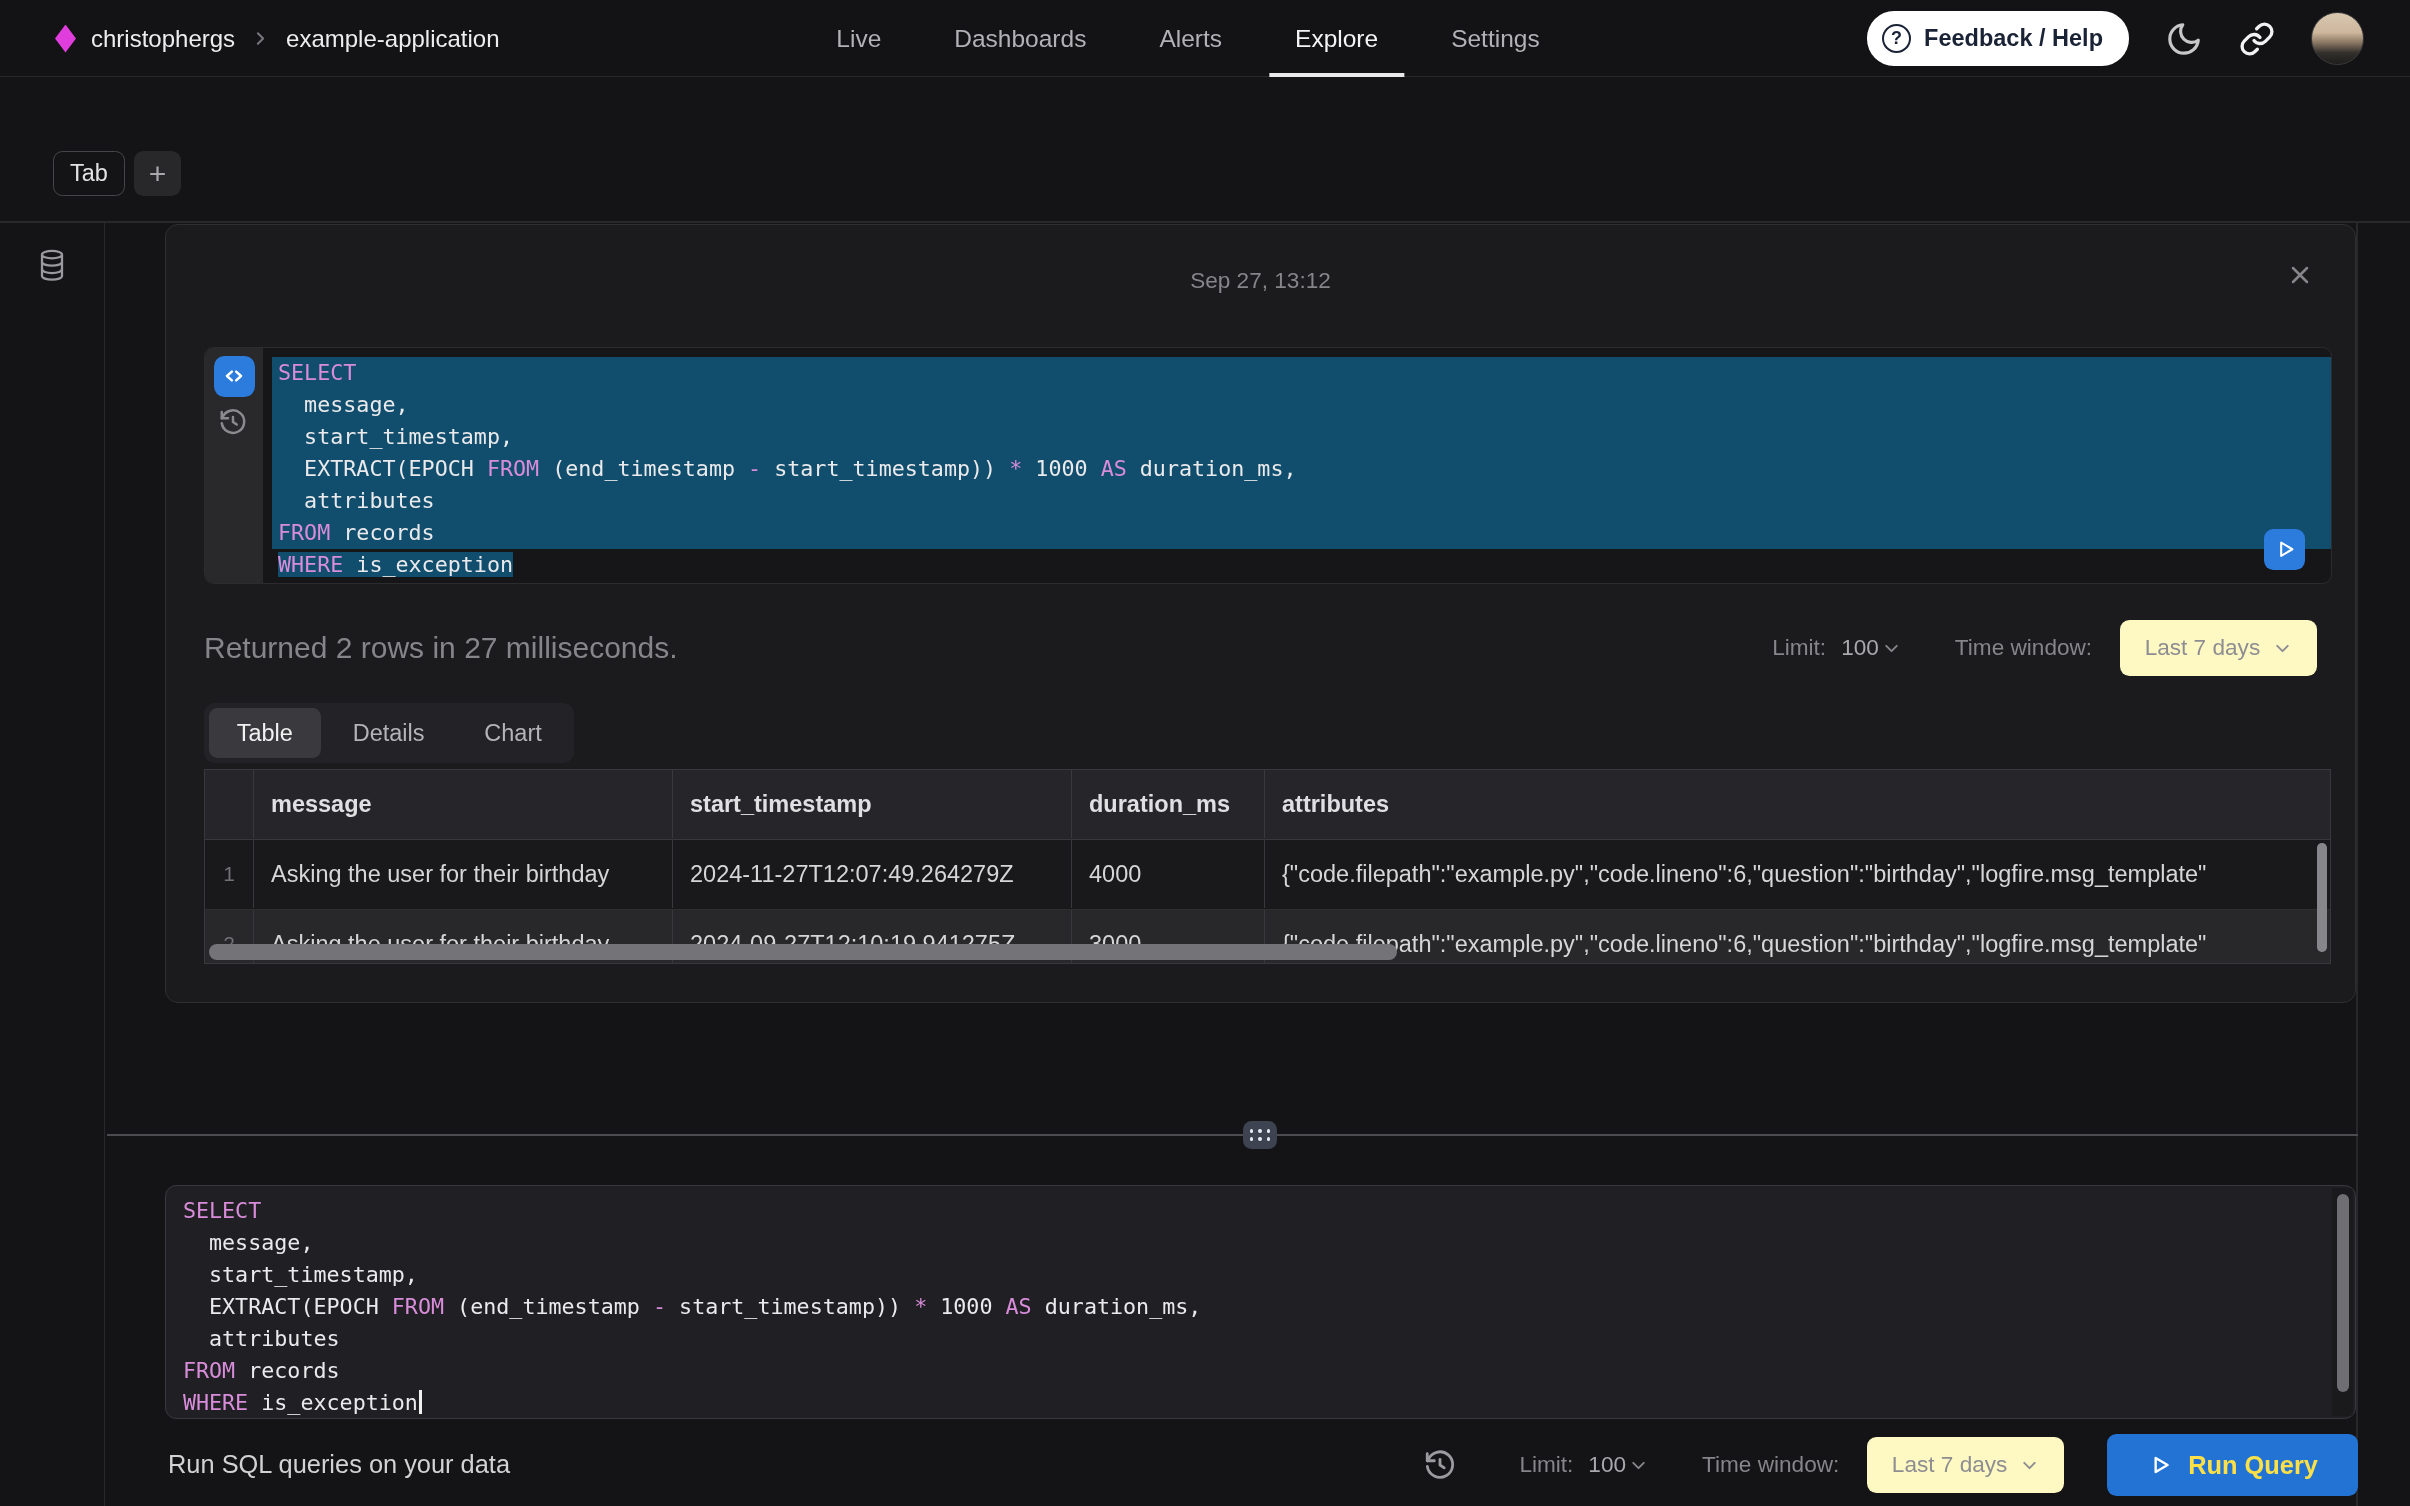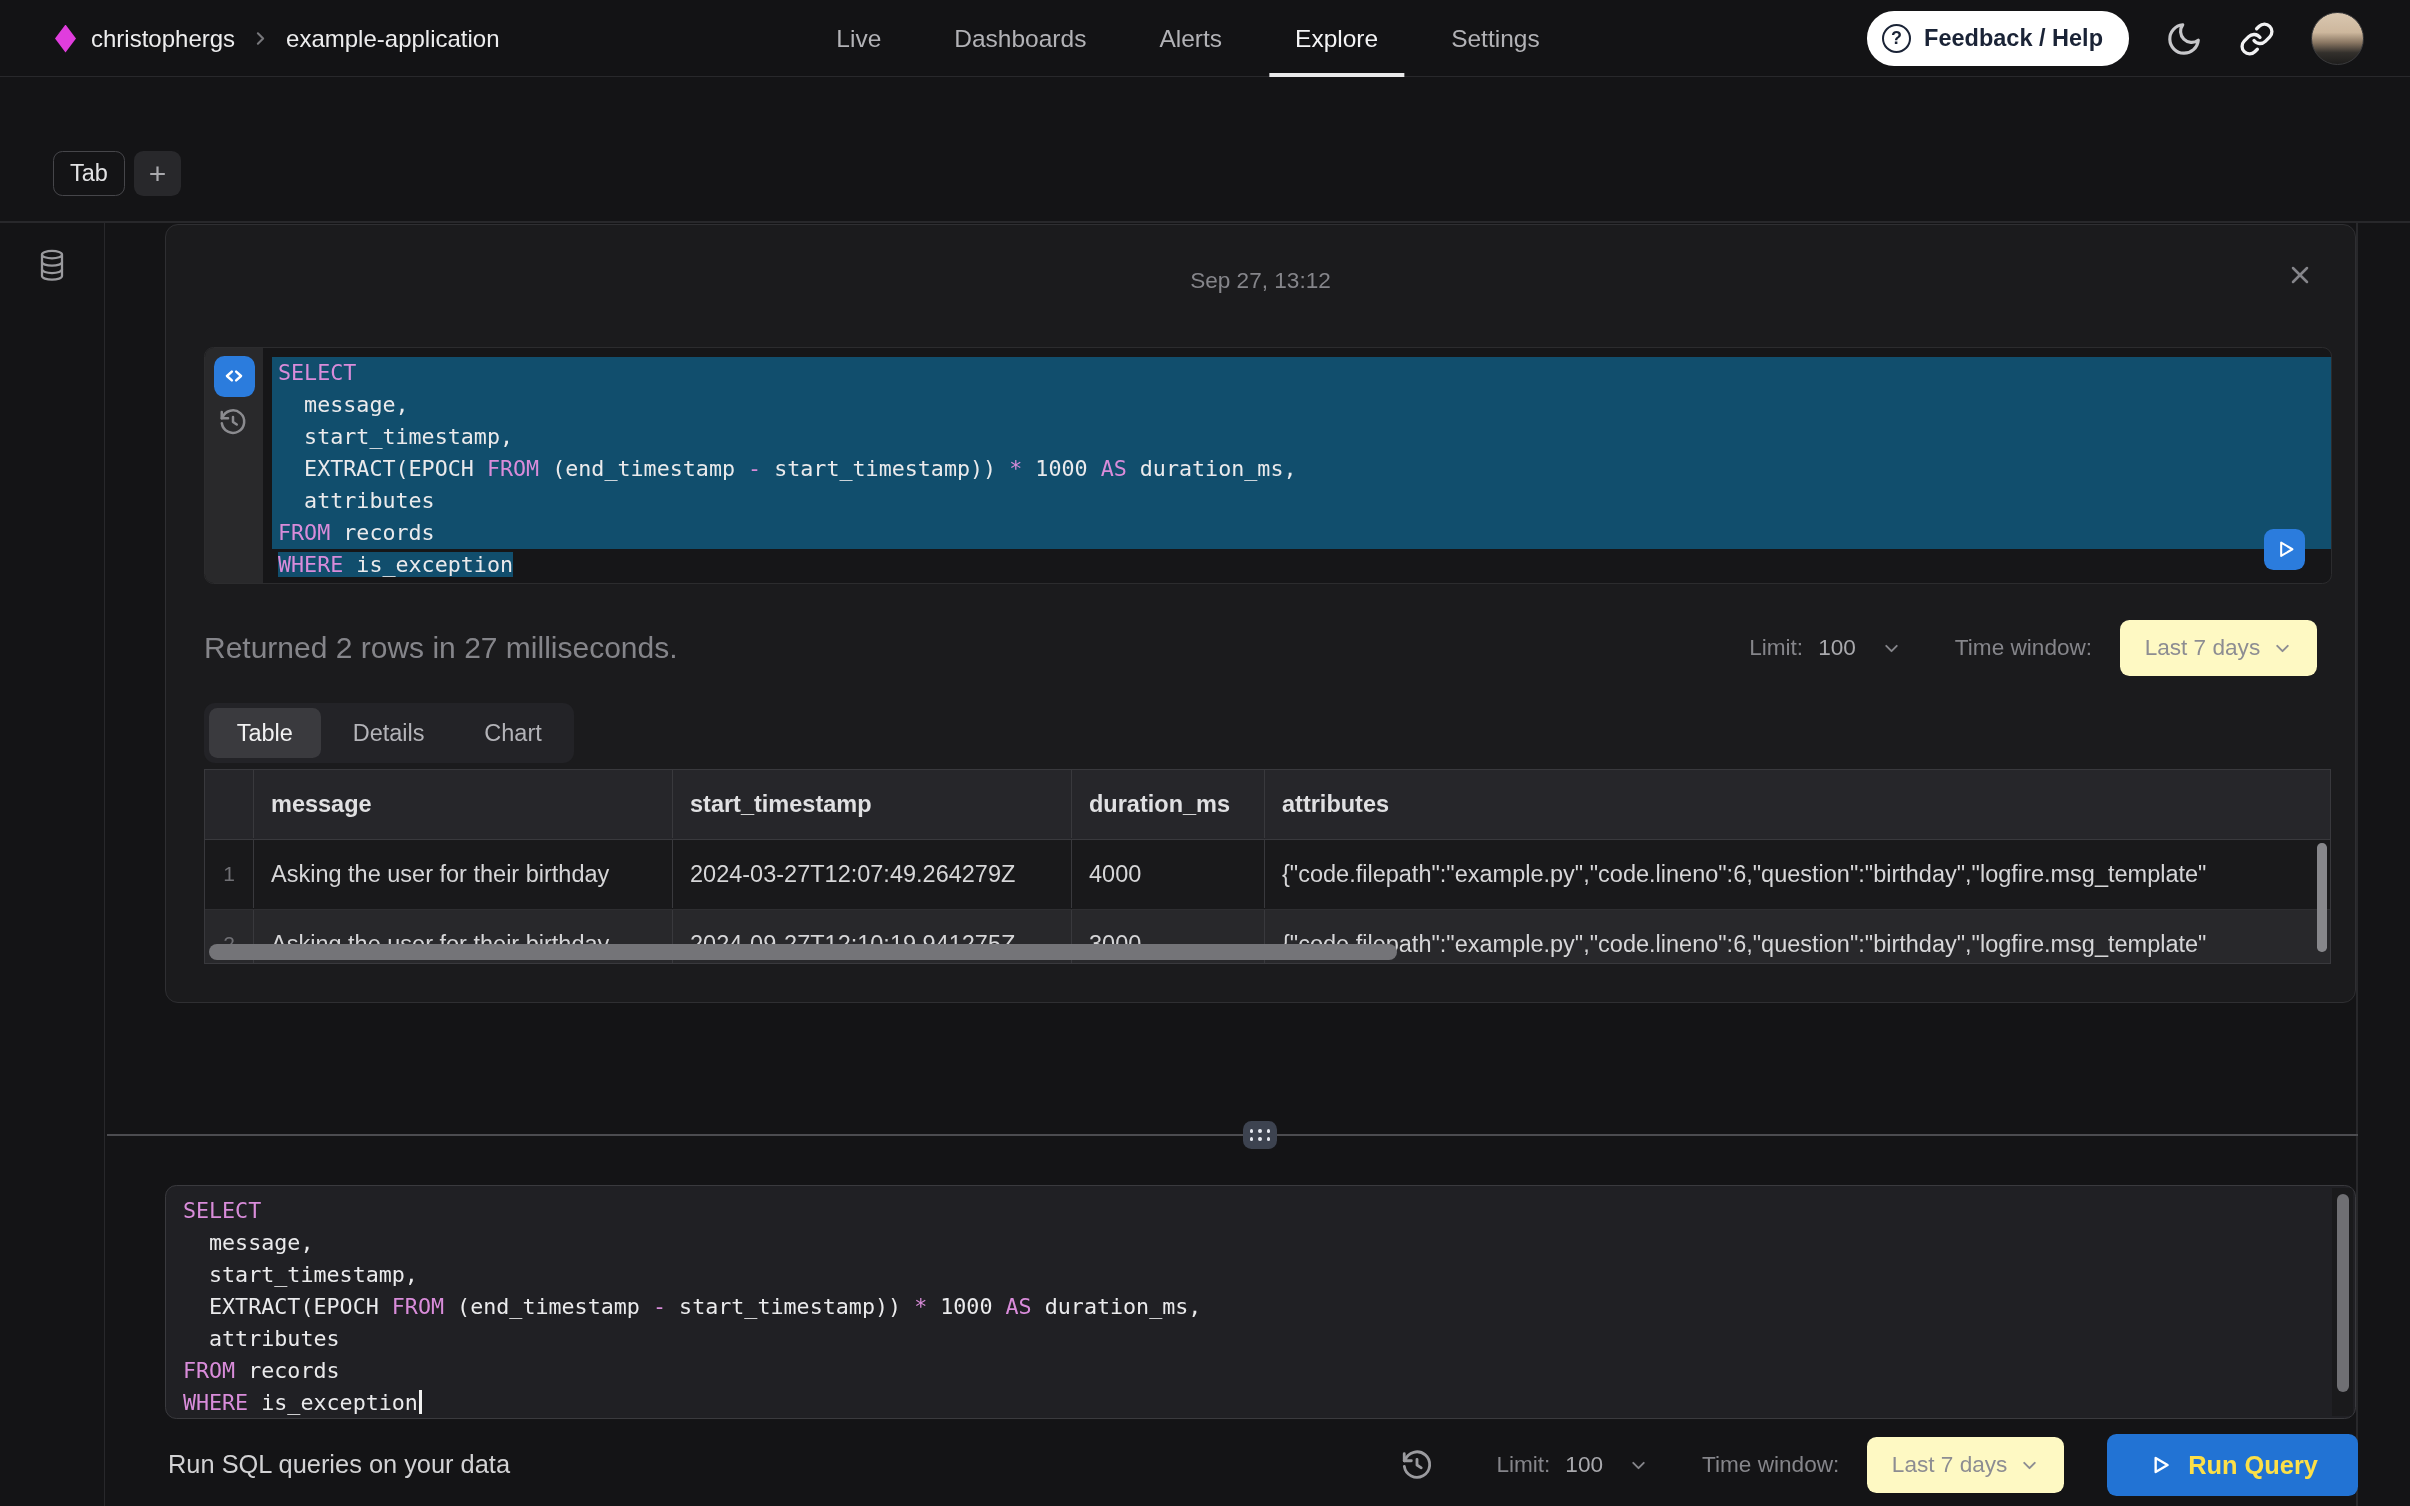--- a/index.html
+++ b/index.html
@@ -82,21 +82,21 @@
   .play-btn { position:absolute; right:26px; bottom:13px; width:41px; height:41px;
               border-radius:9.4px; background:var(--blue); border:none; cursor:pointer;
               display:flex; align-items:center; justify-content:center; }
   .caret { display:inline-block; width:2.8px; height:24.5px; background:#f0f0f0;
            vertical-align:-3.8px; margin-left:0.9px; }
 
   .result-row { position:absolute; left:38px; right:38px; top:395px; height:56px;
                 display:flex; align-items:center; justify-content:space-between; }
   .summary { font-size:30px; color:#85858a; }
   .ctrls { display:flex; align-items:center; font-size:22.6px; color:#85858a; }
-  .ctrl-val { color:#a9a9ad; display:flex; align-items:center; gap:25px;
+  .ctrl-val { color:#a9a9ad; display:flex; align-items:center; gap:2px;
               margin-left:15px; cursor:pointer; }
   .tw-label { margin-left:53px; }
   .tw-box { height:56px; padding:0 24.5px; border-radius:9.4px; background:#fef9c3;
             color:#8d8d92; display:flex; align-items:center; gap:11.3px;
             margin-left:28px; font-size:22.6px; cursor:pointer; }
 
   .seg { position:absolute; left:38px; top:478px; height:60px; background:#232327;
          border-radius:11.3px; padding:4.7px; display:flex; gap:3.8px; }
   .seg-item { padding:0 28px; display:flex; align-items:center; font-size:23.5px;
               color:#b3b3b8; border-radius:8.5px; cursor:pointer; }
@@ -278,21 +278,21 @@
         <div class="trow head">
           <div class="cell num"></div>
           <div class="cell">message</div>
           <div class="cell">start_timestamp</div>
           <div class="cell">duration_ms</div>
           <div class="cell">attributes</div>
         </div>
         <div class="trow body">
           <div class="cell num">1</div>
           <div class="cell">Asking the user for their birthday</div>
-          <div class="cell">2024-03-27T12:07:49.264279Z</div>
+          <div class="cell">2024-11-27T12:07:49.264279Z</div>
           <div class="cell">4000</div>
           <div class="cell">{"code.filepath":"example.py","code.lineno":6,"question":"birthday","logfire.msg_template"</div>
         </div>
         <div class="trow body alt">
           <div class="cell num">2</div>
           <div class="cell">Asking the user for their birthday</div>
           <div class="cell">2024-09-27T12:10:19.941275Z</div>
           <div class="cell">3000</div>
           <div class="cell">{"code.filepath":"example.py","code.lineno":6,"question":"birthday","logfire.msg_template"</div>
         </div>

